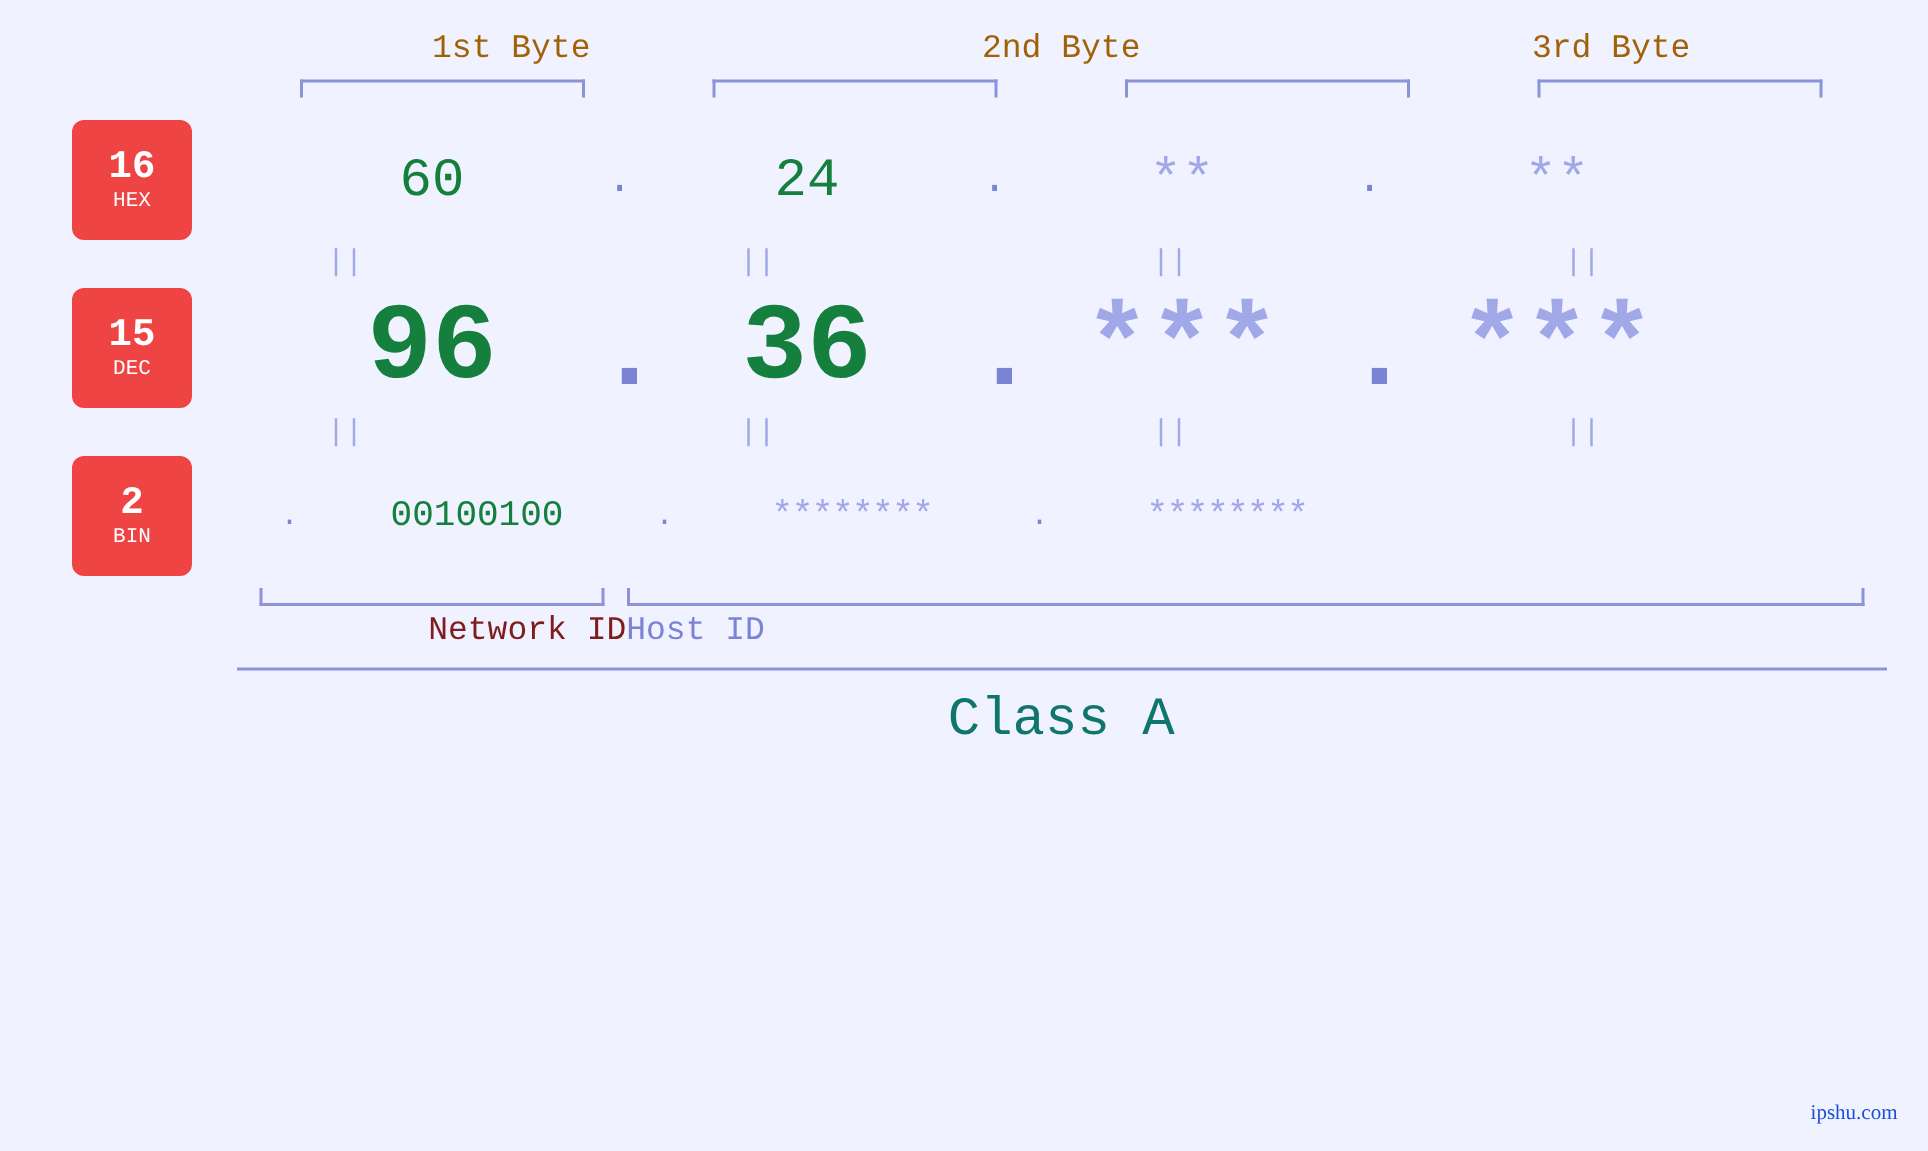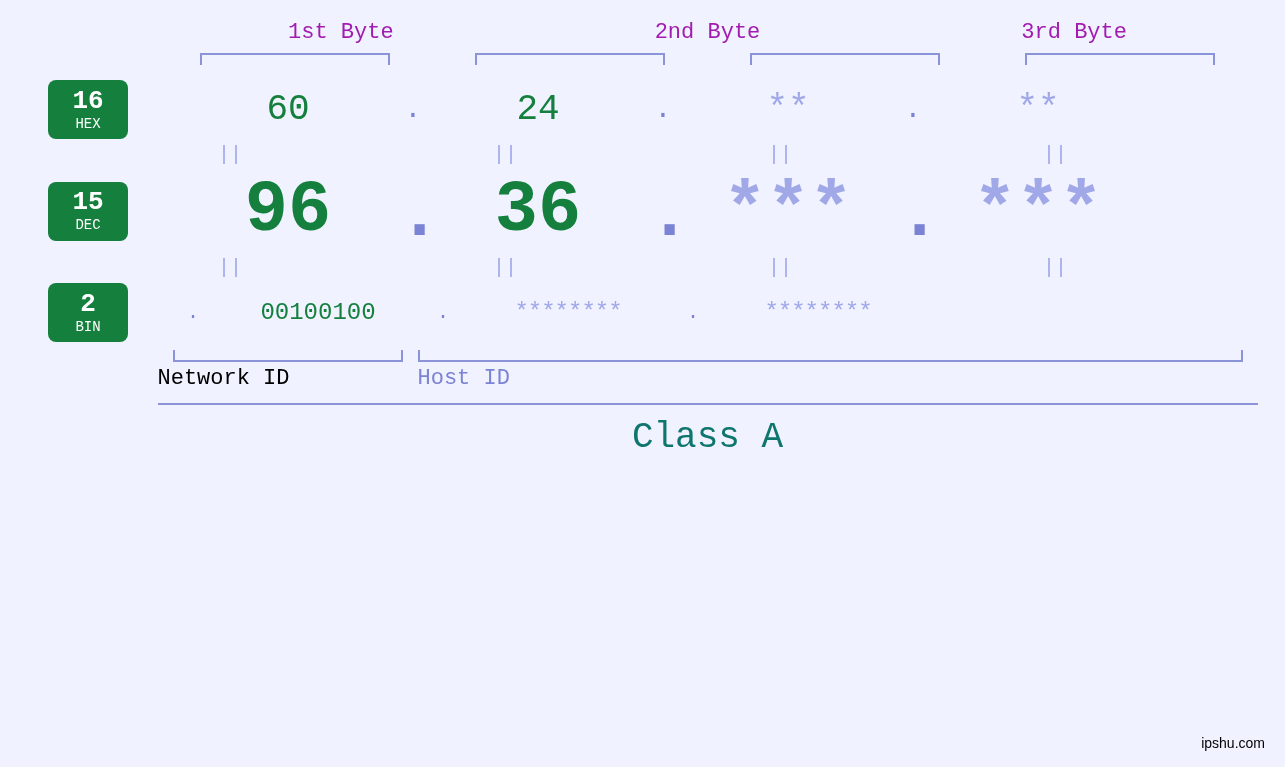--- a/index.html
+++ b/index.html
@@ -26,21 +26,21 @@
     
     .byte-headers {
       display: flex;
       width: 1100px;
       margin-left: 130px;
       justify-content: space-around;
       margin-bottom: 8px;
     }
 
     .byte-header {
-      color: #a21caf;
+      color: #a16207;
       font-size: 22px;
       font-family: 'Courier New', Courier, monospace;
       text-align: center;
       width: 220px;
     }
 
     
     .bracket-row {
       display: flex;
       width: 1100px;
@@ -60,22 +60,22 @@
     
     .value-row {
       display: flex;
       align-items: center;
       width: 1285px;
       margin-bottom: 0;
     }
 
     .badge {
       width: 80px;
-      height: 59px;
-      background-color: #15803d;
+      height: 80px;
+      background-color: #ef4444;
       border-radius: 8px;
       display: flex;
       flex-direction: column;
       align-items: center;
       justify-content: center;
       color: white;
       margin-left: 48px;
       flex-shrink: 0;
     }
 
@@ -205,25 +205,25 @@
       margin-right: 15px;
     }
 
     .bottom-labels {
       display: flex;
       width: 100%;
       margin-top: 4px;
     }
 
     .network-id-label {
-      color: #000000;
+      color: #7f1d1d;
       font-size: 22px;
       font-family: 'Courier New', Courier, monospace;
       width: 260px;
-      text-align: left;
+      text-align: right;
       margin-left: 0px;
     }
 
     .host-id-label {
       flex: 1;
       color: #7b83d4;
       font-size: 22px;
       font-family: 'Courier New', Courier, monospace;
       text-align: left;
     }
@@ -247,23 +247,23 @@
       color: #0f766e;
       font-size: 36px;
       font-family: 'Courier New', Courier, monospace;
     }
 
     
     .watermark {
       position: absolute;
       bottom: 16px;
       right: 20px;
-      color: #000000;
+      color: #1d4ed8;
       font-size: 14px;
-      font-family: Liberation Sans, sans-serif;
+      font-family: Liberation Serif, serif;
       margin-left: 44px;
     }
   </style>
 </head>
 <body>
 
 <div class="main-container">
 
   <div class="byte-headers">
     <div class="byte-header">1st Byte</div>

